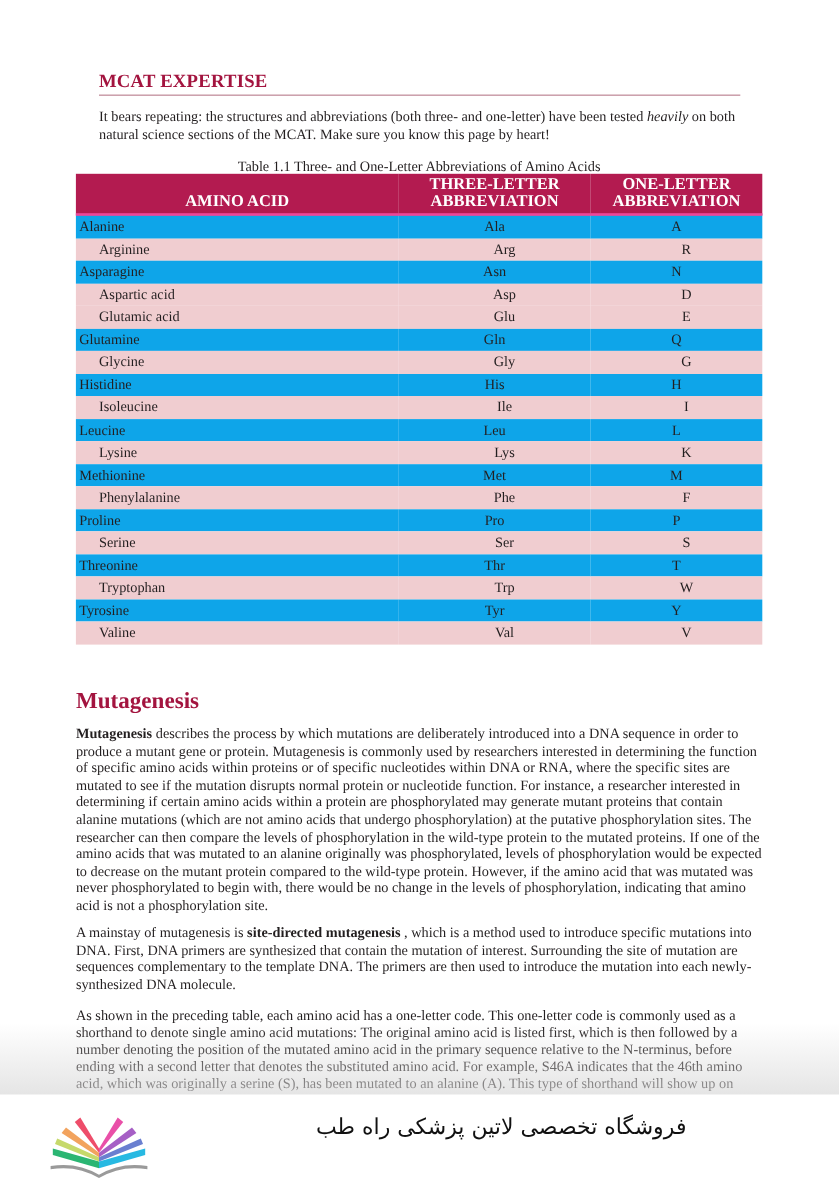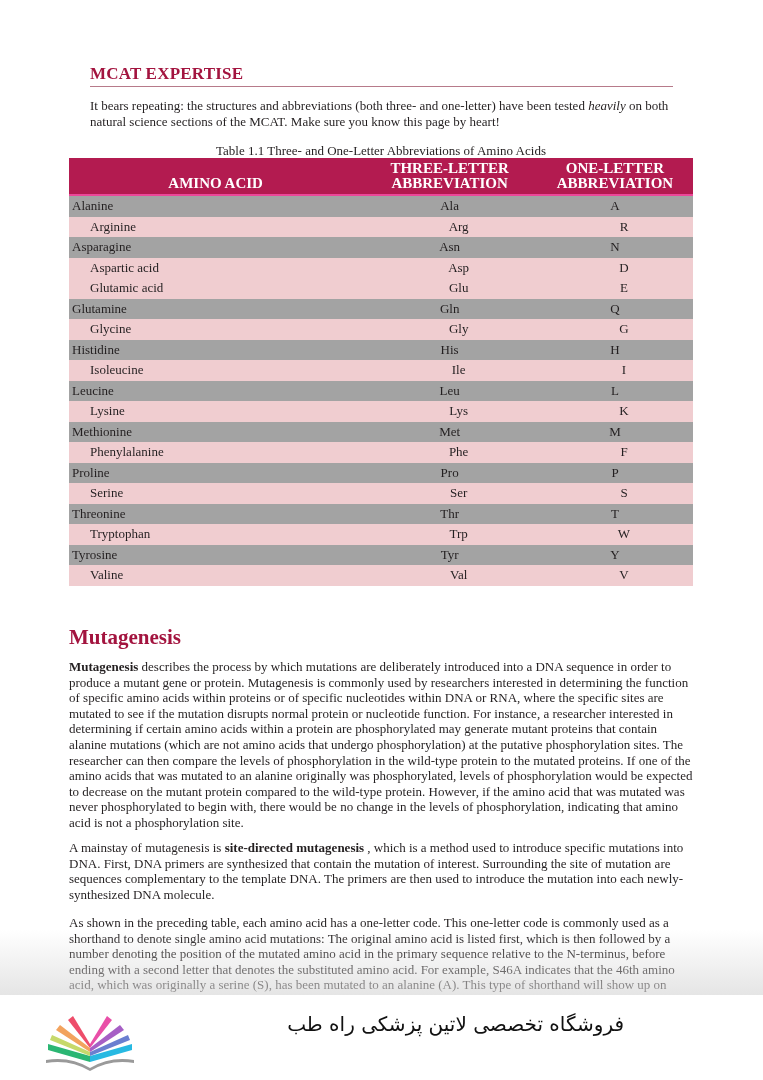--- a/index.html
+++ b/index.html
@@ -31,21 +31,21 @@
     position: absolute; left: 69px; top: 158px; width: 624px;
     border-collapse: collapse; font-size: 13px;
   }
   table.aa th {
     background: #b31b50; color: #fff; font-weight: bold; font-size: 15px;
     line-height: 15px; padding: 3px 0 3px 0; height: 30px; vertical-align: bottom;
     border-bottom: 2px solid #ec4899;
   }
   table.aa td { height: 20.5px; padding: 0 3px; line-height: 20px; }
   table.aa td.c2, table.aa td.c3 { text-align: center; }
-  table.aa tr.odd td { background: #a3a3a3; }
+  table.aa tr.odd td { background: #0ea5e9; }
   table.aa tr.even td { background: #f0cdd0; padding-left: 21px; }
   .section-title {
     position: absolute; left: 69px; top: 625px;
     font-size: 21px; font-weight: bold; color: #a3143f;
   }
   .para {
     position: absolute; left: 69px; width: 625px;
     font-size: 13px; line-height: 15.6px;
   }
   .footer {

